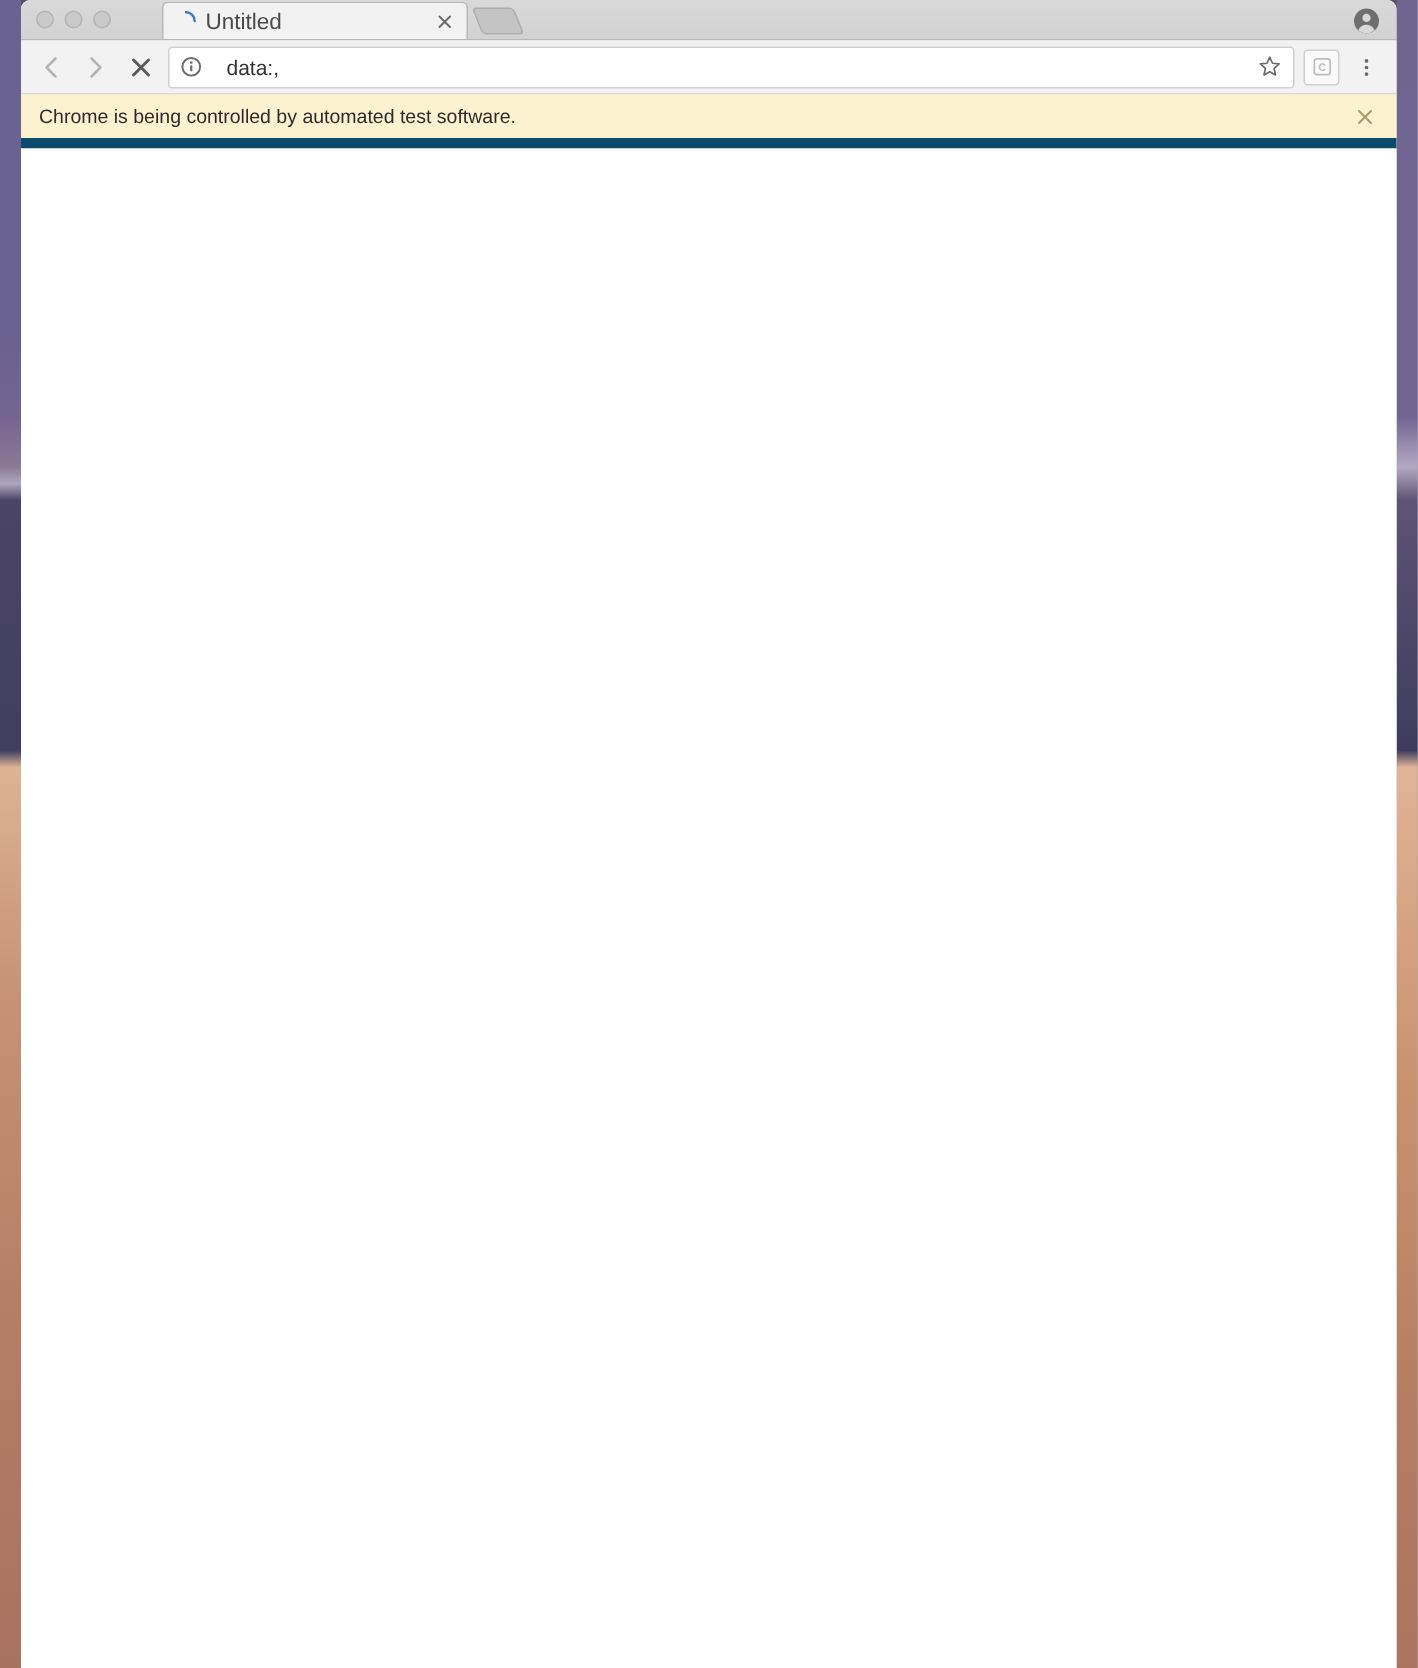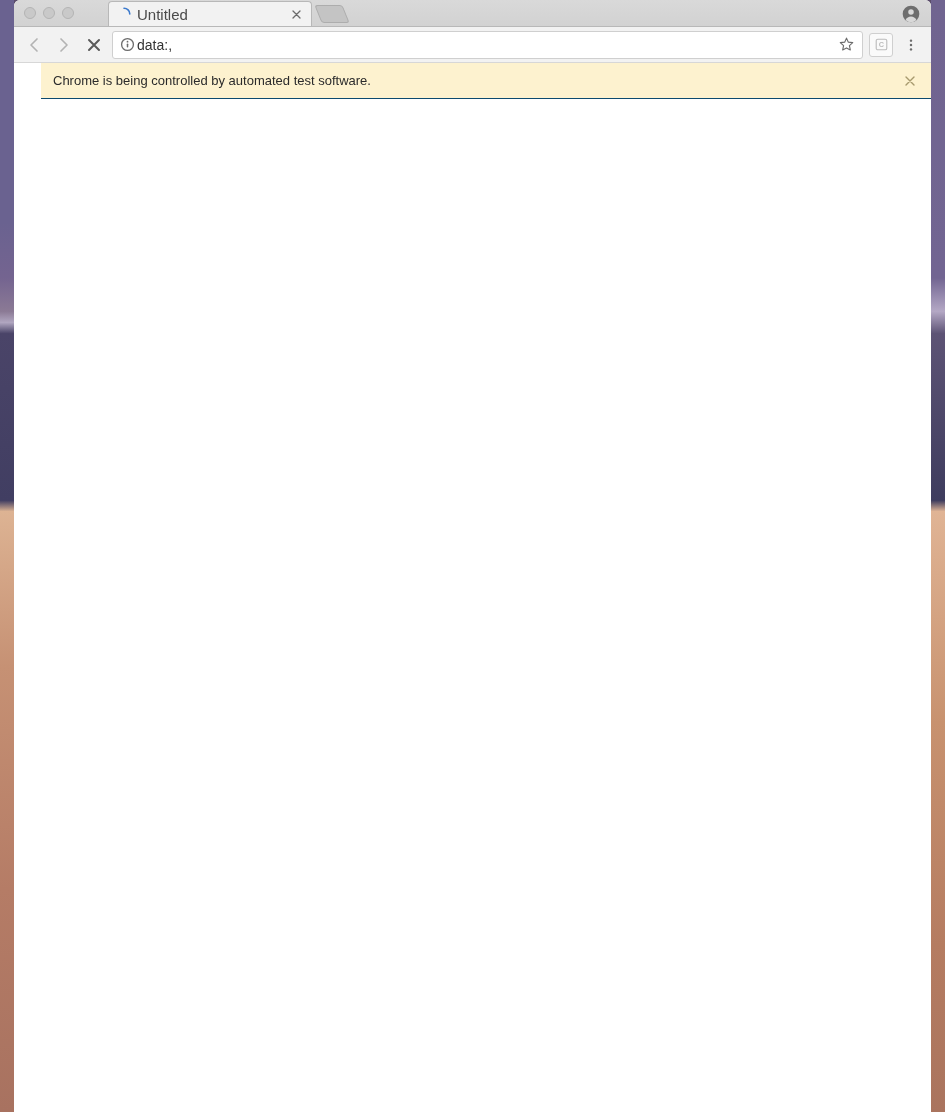--- a/index.html
+++ b/index.html
@@ -90,21 +90,21 @@
   }
   .nav-btn {
     width: 24px; height: 24px; display: flex;
     align-items: center; justify-content: center;
     color: #b3b3b3; cursor: default;
   }
   .nav-btn.enabled { color: #5a5a5a; cursor:pointer; }
   .omnibox {
     flex: 1; height: 28px; background: #fff;
     border: 1px solid #cfcfcf; border-radius: 3px;
-    display: flex; align-items: center; padding: 0 6px; gap: 2px;
+    display: flex; align-items: center; padding: 0 6px; gap: 16px;
     font-size: 14px; color: #3a3a3a;
     position: relative;
   }
   .site-info {
     width: 16px; height: 16px; display:flex;
     align-items:center; justify-content:center; color:#6c6c6c;
   }
   .omnibox-text { flex: 1; font-size: 14px; color:#333; }
   .star-btn {
     width: 20px; height: 20px; display:flex;
@@ -117,23 +117,23 @@
     font-weight:600; background:#fafafa;
   }
   .menu-btn {
     width: 24px; height: 24px; display: flex;
     align-items:center; justify-content:center; color:#6c6c6c;
   }
 
   
   .info-bar {
     height: 36px; background: #fdf2cf;
-    border-bottom: 1px solid #0c4a6e;
+    border-bottom: 7px solid #0c4a6e;
     display: flex; align-items: center; padding: 0 12px;
-    font-size: 13px; color: #2b2b2b; margin-left: 27px;
+    font-size: 13px; color: #2b2b2b;
   }
   .info-text { flex: 1; }
   .info-close {
     width: 18px; height: 18px; display:flex;
     align-items:center; justify-content:center;
     color:#a79a6e; cursor:pointer; font-size: 14px;
   }
 
   .viewport { flex: 1; background: #fff; }
 

